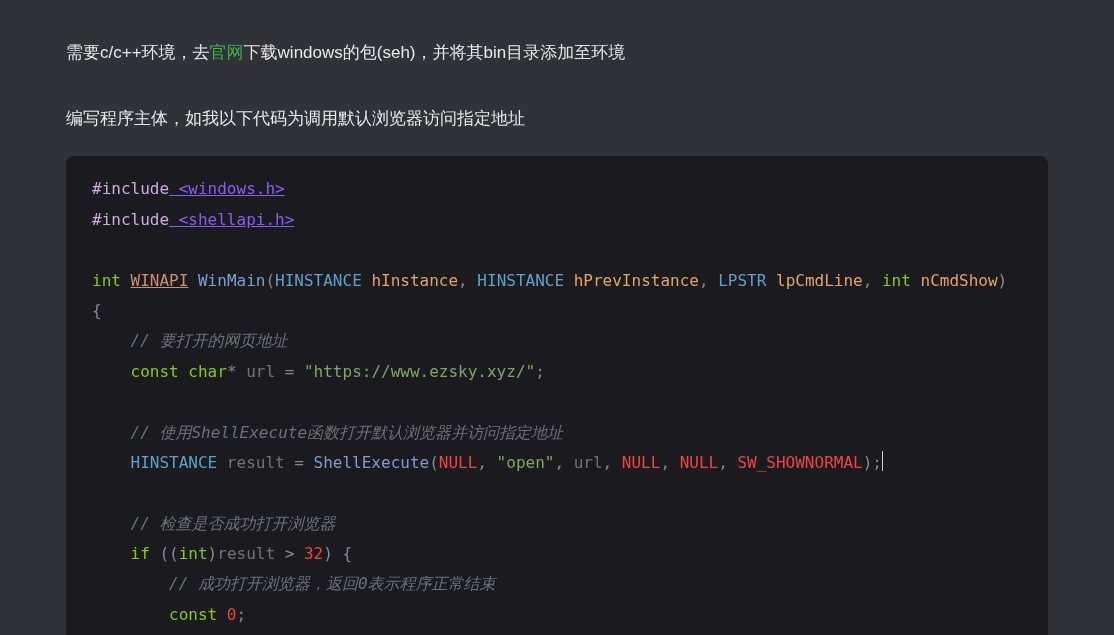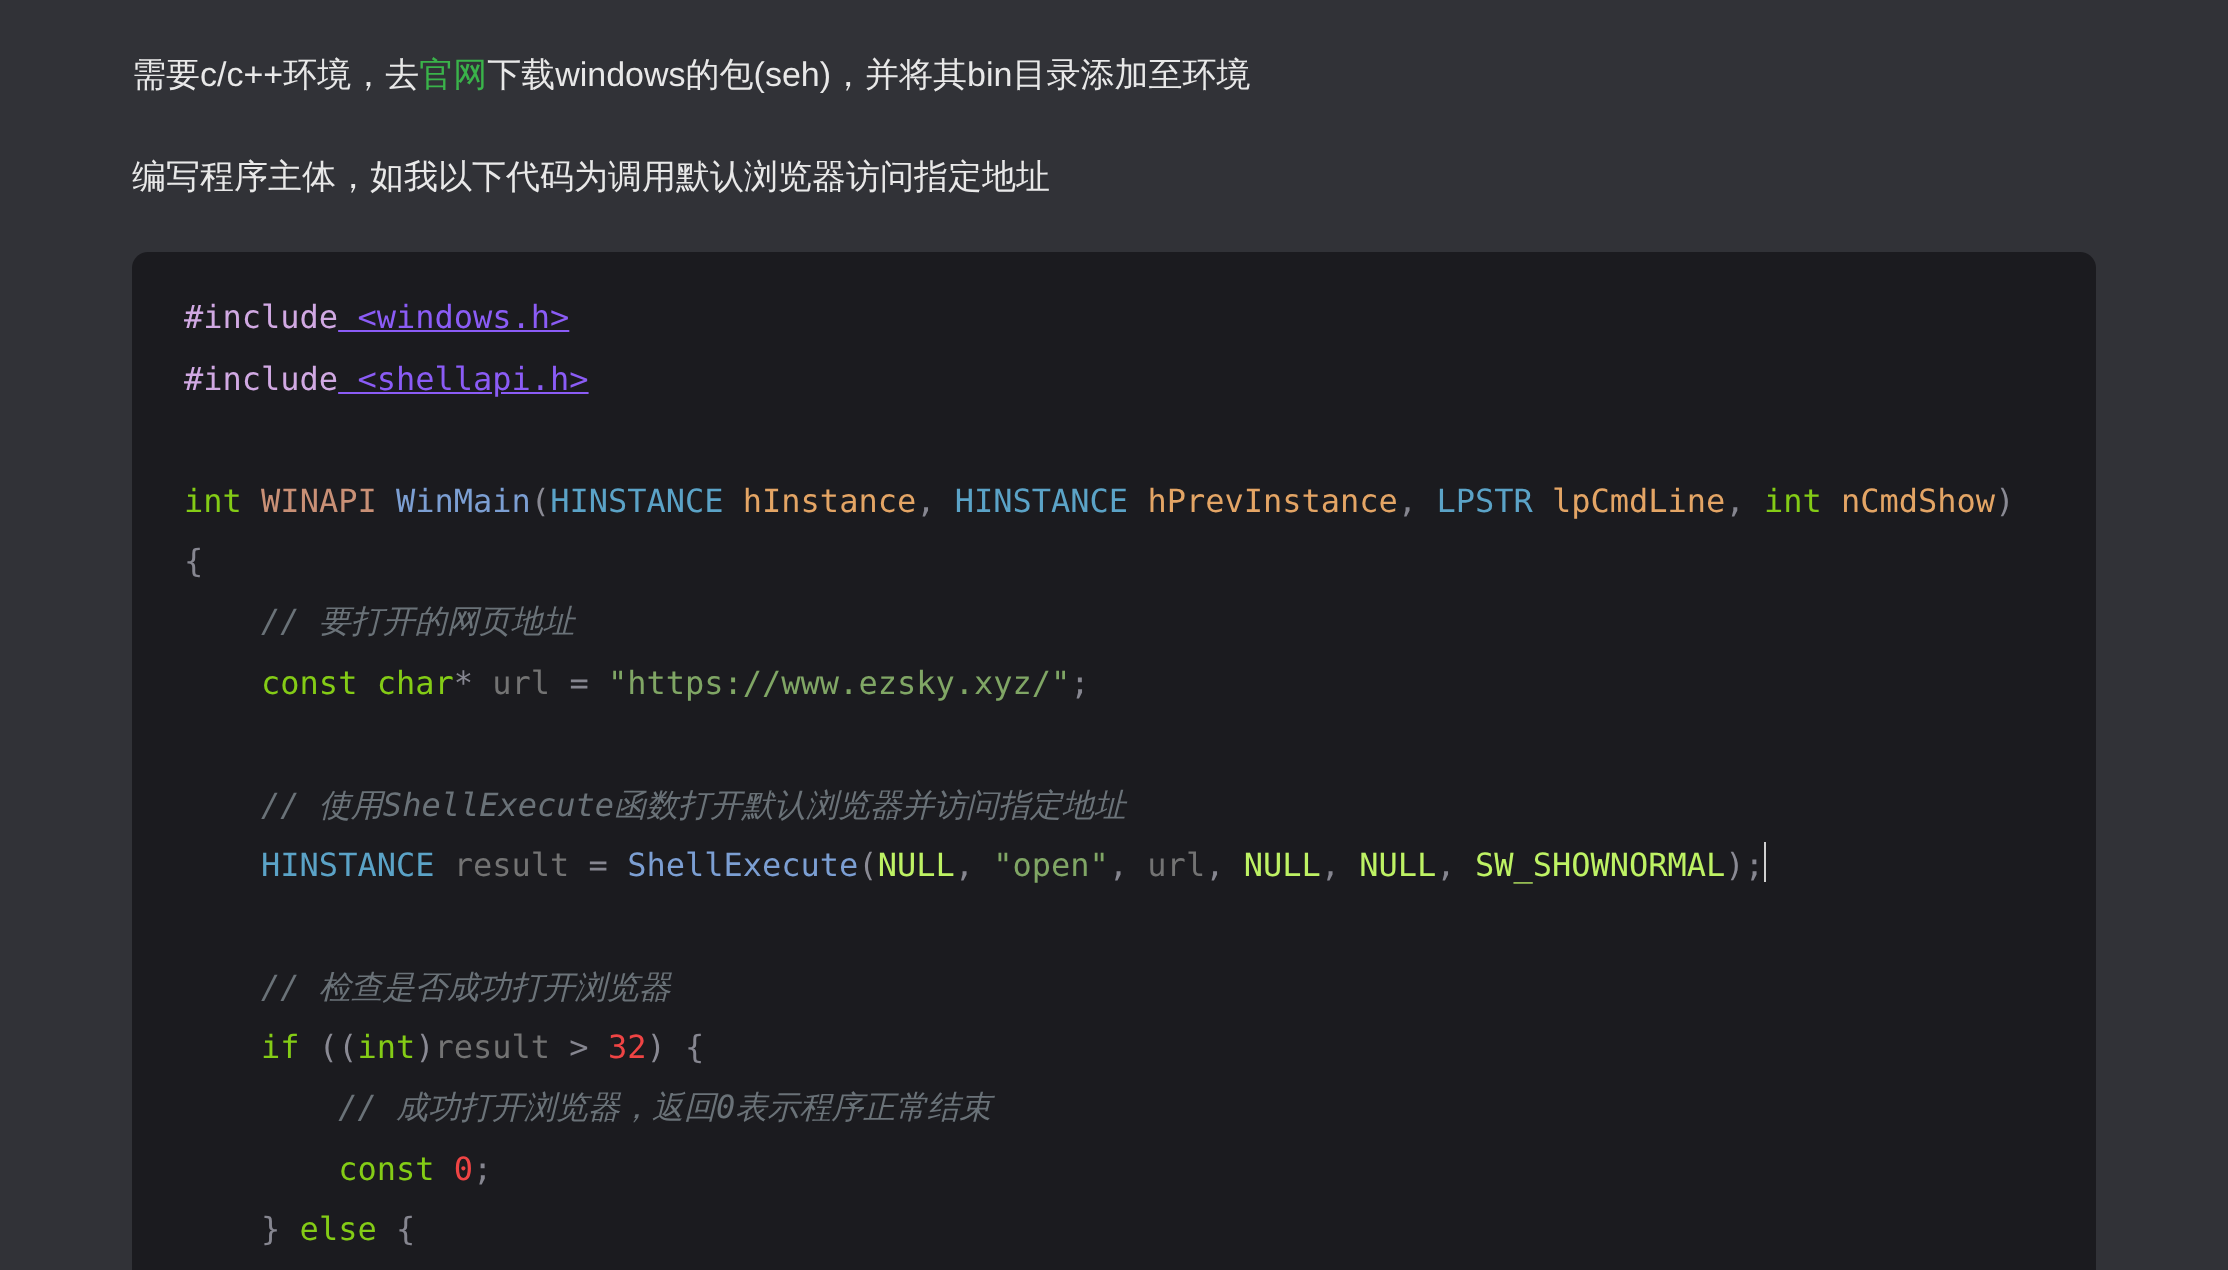--- a/index.html
+++ b/index.html
@@ -12,21 +12,21 @@
     height: 635px;
     overflow: hidden;
   }
   .content {
     padding: 0 66px;
   }
   .para {
     color: #e8e8e8;
     font-size: 17px;
     line-height: 1.6;
-    margin-top: 24px;
+    margin-top: 39px;
   }
   .para.first { }
   .link {
     color: #3ab34a;
     text-decoration: none;
   }
   .code-block {
     background: #1b1b1f;
     border-radius: 8px;
     margin-top: 24px;
@@ -37,31 +37,31 @@
     font-family: ui-monospace, SFMono-Regular, "SF Mono", Menlo, Consolas, monospace;
     font-size: 16px;
     line-height: 1.9;
     color: #e4e4e4;
     white-space: pre-wrap;
     word-break: break-word;
   }
   .c-macro   { color: #d1a9e3; }
   .c-include { color: #8b5cf6; text-decoration: underline; }
   .c-keyword { color: #84cc16; }
-  .c-type    { color: #c99076; }
+  .c-type    { color: #c99076; text-decoration: underline; }
   .c-btype   { color: #5ba3c7; }
   .c-func    { color: #7c9fd3; text-align: center; }
   .c-param   { color: #e4a565; }
   .c-var     { color: #737373; }
   .c-punct   { color: #868690; }
   .c-op      { color: #868690; }
   .c-comment { color: #6a7278; font-style: italic; }
   .c-string  { color: #80a665; }
   .c-num     { color: #ef4444; }
-  .c-const   { color: #bef264; }
+  .c-const   { color: #ef4444; }
   .c-paren   { color: #8a8a94; }
   .cursor-bar {
     display: inline-block;
     width: 1px;
     height: 20px;
     background: #cfcfcf;
     vertical-align: -3px;
     margin-left: 0;
   }
 </style>

